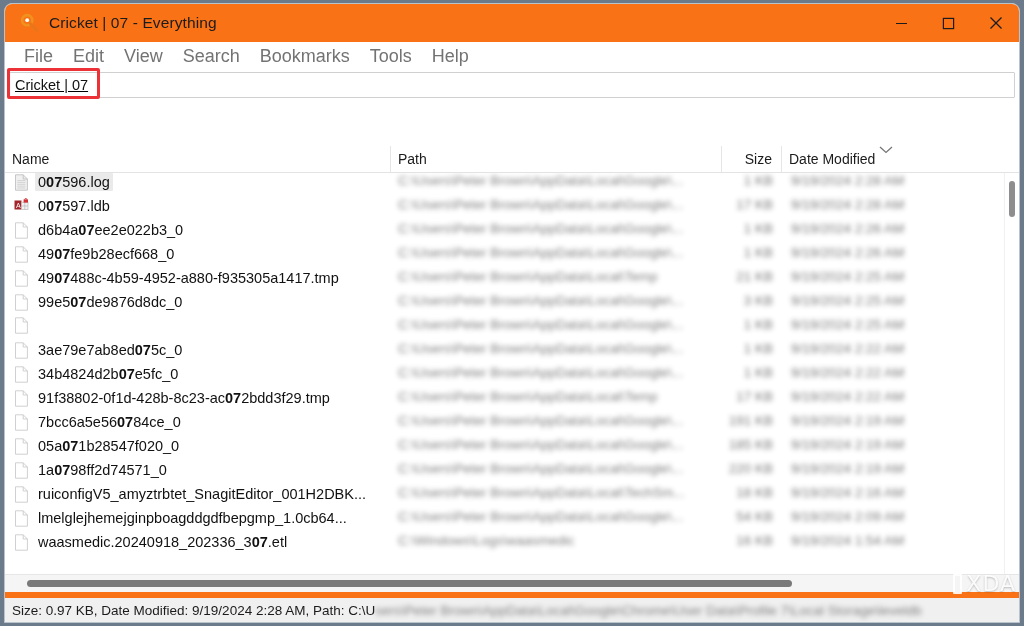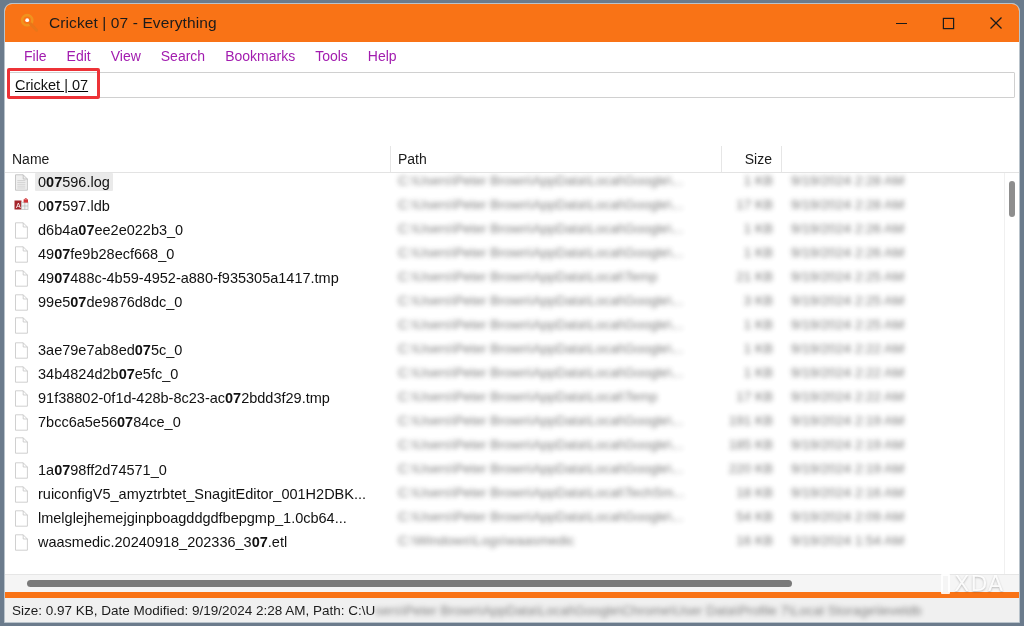--- a/index.html
+++ b/index.html
@@ -75,22 +75,22 @@
   
   #menu-bar {
     height: 28px;
     min-height: 28px;
     background: #ffffff;
     display: flex;
     align-items: center;
     padding-left: 9px;
   }
   .menu-item {
-    font-size: 14px;
-    color: #a21caf;
+    font-size: 18px;
+    color: #737373;
     padding: 2px 10px;
     white-space: nowrap;
     cursor: default;
   }
 
   
   #search-row {
     height: 30px;
     min-height: 30px;
     background: #ffffff;
@@ -297,21 +297,21 @@
   #status-blur {
     font-size: 13.5px;
     color: #6c6c6c;
     filter: blur(2.8px);
     opacity: .85;
   }
 
   
   #watermark {
     position: absolute;
-    right: 20px;
+    right: 8px;
     bottom: 30px;
     font-size: 22px;
     letter-spacing: 1px;
     color: rgba(255,255,255,.92);
     font-family: "DejaVu Sans", sans-serif;
     text-shadow: 0 1px 2px rgba(0,0,0,.25);
     pointer-events: none;
     display: flex;
     align-items: center;
     gap: 2px;
@@ -379,20 +379,26 @@
   <div id="header-row">
     <div class="col-head name">
       <span>Name</span>
     </div>
     <div class="col-head path">
       <span>Path</span>
     </div>
     <div class="col-head size">
       <span>Size</span>
     </div>
+    <div class="col-head date">
+      <span>Date Modified</span>
+      <svg id="sort-indicator" viewBox="0 0 16 10">
+        <polyline points="2,2 8,7.4 14,2" fill="none" stroke="#767676" stroke-width="1.3"></polyline>
+      </svg>
+    </div>
   </div>
 
   <div id="results-wrap">
     <div id="results-list">
         <div class="row selected">
           <div class="cell-name">
             <svg viewBox="0 0 15 17" class="file-icon">
               <path d="M1.5 0.8 H9.2 L13.4 5 V16.2 H1.5 Z" fill="#f0f0f0" stroke="#bdbdbd" stroke-width="0.85"></path>
               <path d="M9.2 0.8 V5 H13.4" fill="none" stroke="#bdbdbd" stroke-width="0.85"></path>
               <line x1="3.3" x2="11.4" y1="6.6" y2="6.6" stroke="#c9c9c9" stroke-width="0.75"></line>
@@ -530,20 +536,21 @@
           <div class="cell-path">C:\Users\Peter Brown\AppData\Local\Google\...</div>
           <div class="cell-size">191 KB</div>
           <div class="cell-date">9/19/2024 2:19 AM</div>
         </div>
         <div class="row">
           <div class="cell-name">
             <svg viewBox="0 0 15 17" class="file-icon">
               <path d="M1.5 0.8 H9.2 L13.4 5 V16.2 H1.5 Z" fill="#ffffff" stroke="#c8c8c8" stroke-width="0.85"></path>
               <path d="M9.2 0.8 V5 H13.4" fill="none" stroke="#c8c8c8" stroke-width="0.85"></path>
             </svg>
+            <span class="name-label"><span>05a</span><b>07</b><span>1b28547f020_0</span></span>
           </div>
           <div class="cell-path">C:\Users\Peter Brown\AppData\Local\Google\...</div>
           <div class="cell-size">185 KB</div>
           <div class="cell-date">9/19/2024 2:19 AM</div>
         </div>
         <div class="row">
           <div class="cell-name">
             <svg viewBox="0 0 15 17" class="file-icon">
               <path d="M1.5 0.8 H9.2 L13.4 5 V16.2 H1.5 Z" fill="#ffffff" stroke="#c8c8c8" stroke-width="0.85"></path>
               <path d="M9.2 0.8 V5 H13.4" fill="none" stroke="#c8c8c8" stroke-width="0.85"></path>

